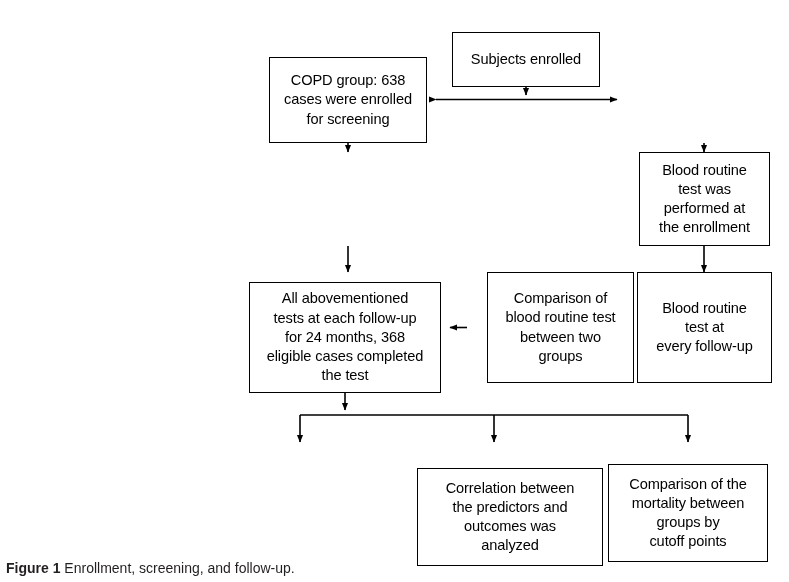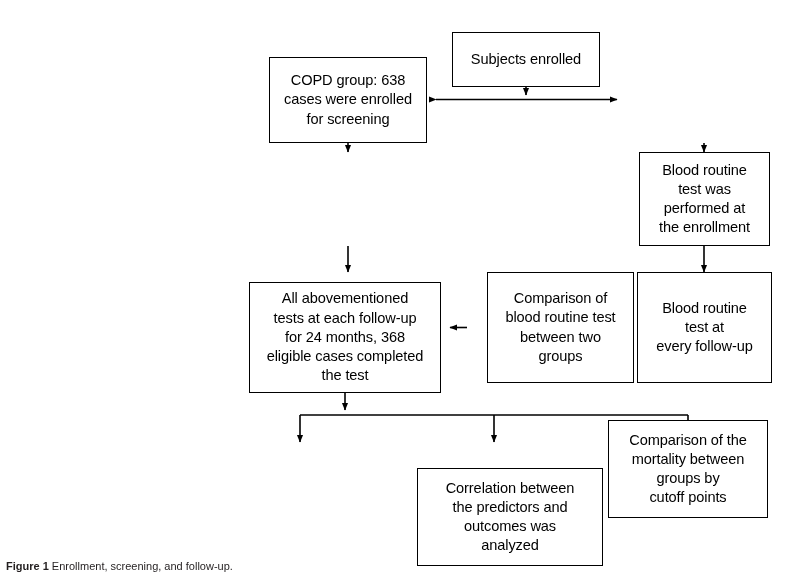--- a/index.html
+++ b/index.html
@@ -40,21 +40,21 @@
     color: #000000;
     padding: 2px 4px;
     white-space: pre-line;
     letter-spacing: -0.1px;
   }
   .caption {
     position: absolute;
     left: 6px;
     top: 560px;
     font-family: "Liberation Sans", sans-serif;
-    font-size: 11px;
+    font-size: 14px;
     color: #231f20;
     white-space: nowrap;
   }
   .caption .cap-label {
     font-weight: bold;
   }
 </style>
 </head>
 <body>
 
@@ -119,21 +119,21 @@
   <div class="node" style="left:637px; top:272px; width:135px; height:111px;">Blood routine
 test at
 every follow-up</div>
 
 
   <div class="node" style="left:417px; top:468px; width:186px; height:98px;">Correlation between
 the predictors and
 outcomes was
 analyzed</div>
 
-  <div class="node" style="left:608px; top:420px; width:160px; height:98px;">Comparison of the
+  <div class="node" style="left:608px; top:464px; width:160px; height:98px;">Comparison of the
 mortality between
 groups by
 cutoff points</div>
 
   <div class="caption">
     <span class="cap-label">Figure 1</span><span> </span><span>Enrollment, screening, and follow-up.</span>
   </div>
 
 </div>
 

